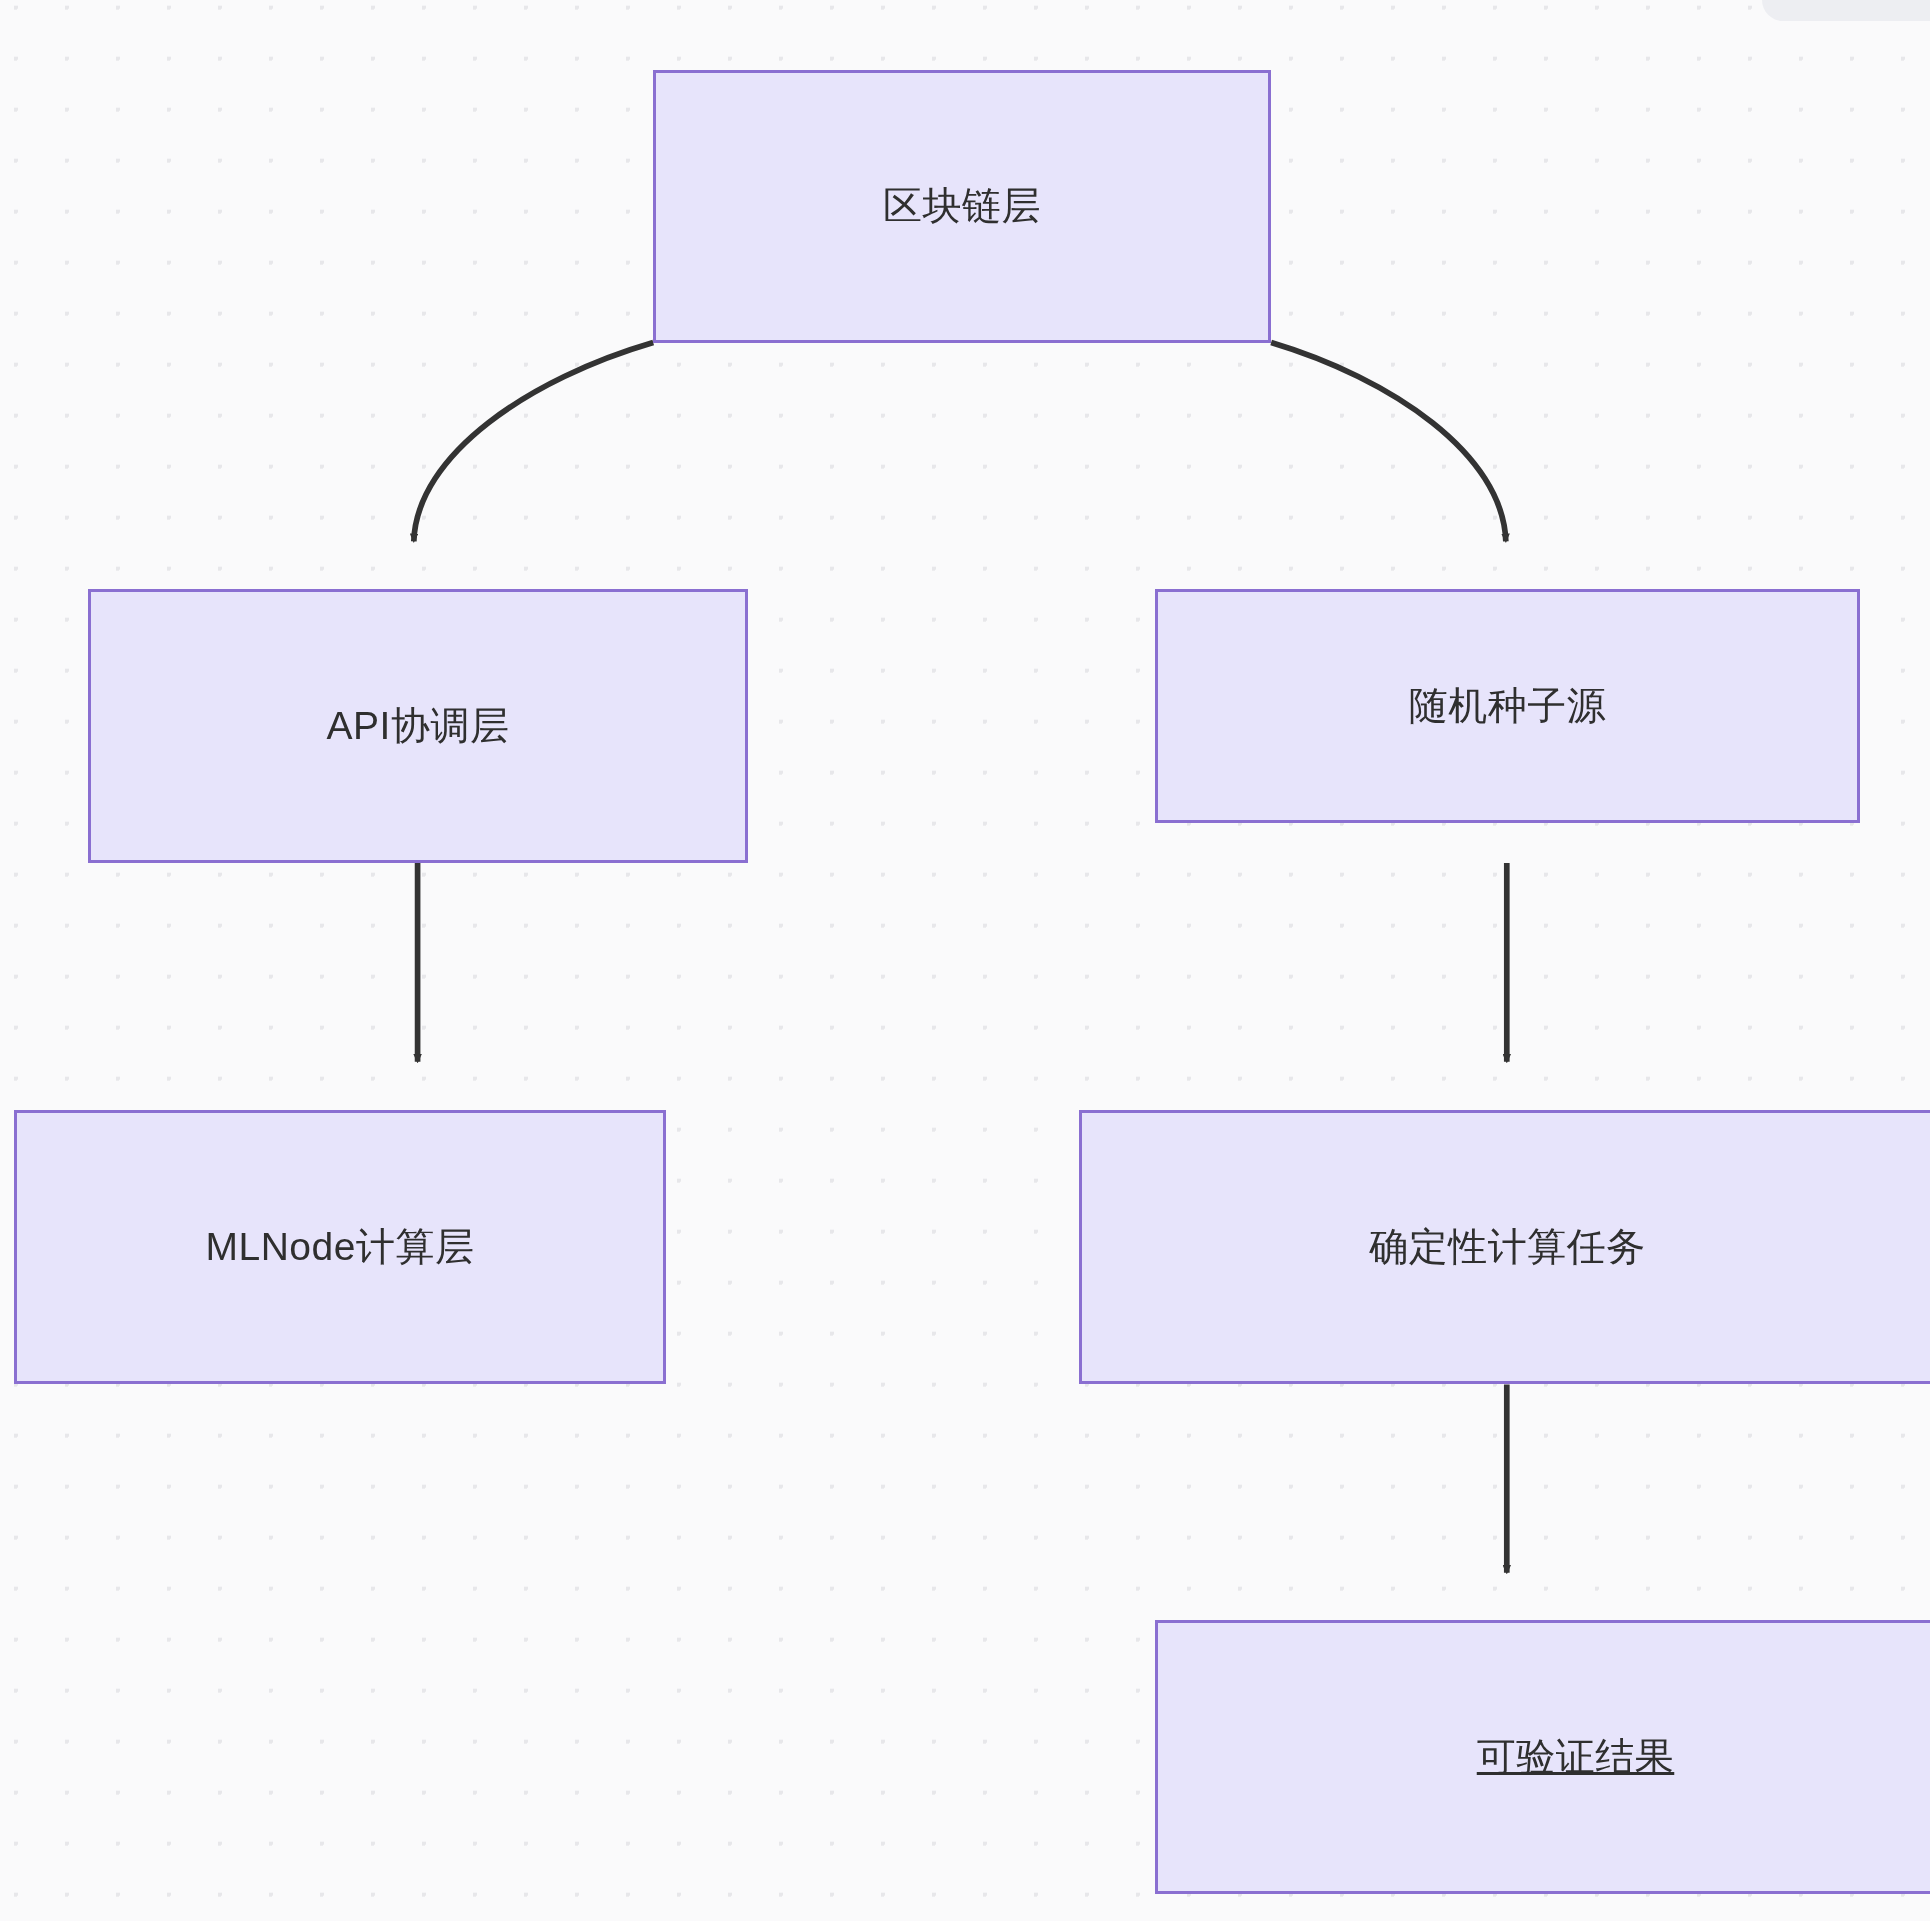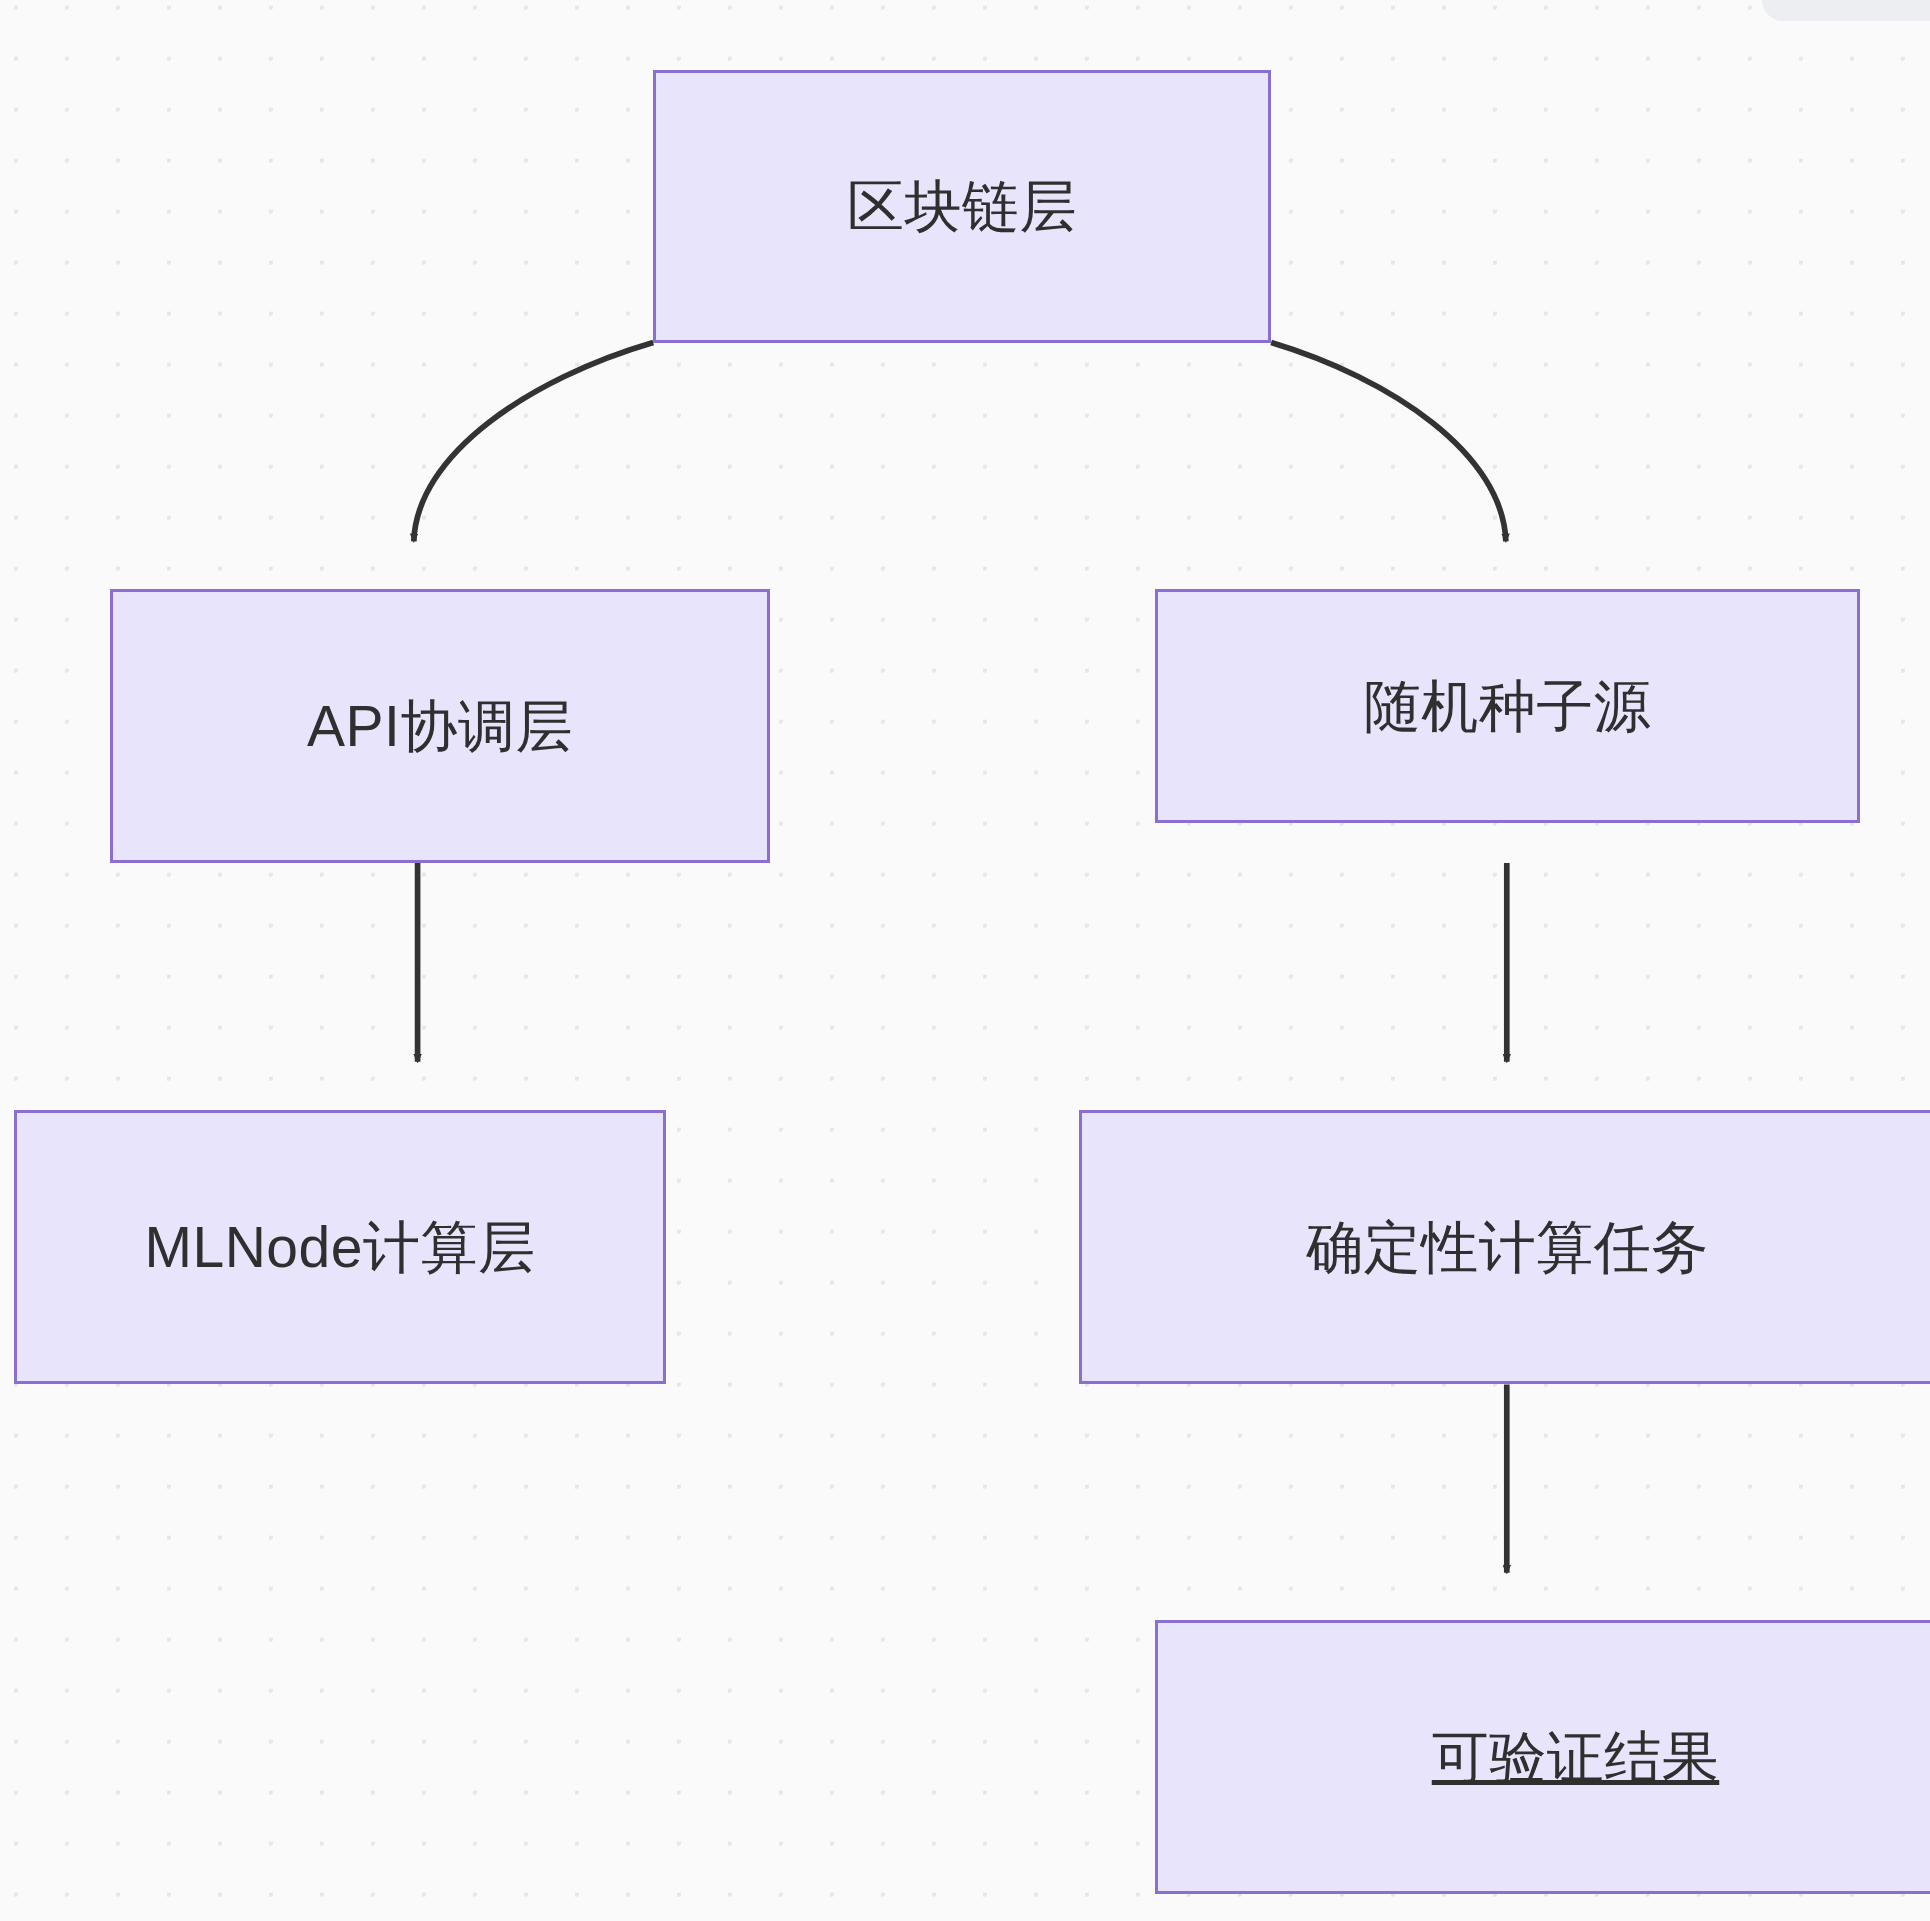--- a/index.html
+++ b/index.html
@@ -44,27 +44,27 @@
   }
   .node {
     position: absolute;
     box-sizing: border-box;
     background: #e7e4fb;
     border: 3.8px solid #8a6fd1;
     display: flex;
     align-items: center;
     justify-content: center;
     color: #2f2f2f;
-    font-size: 57px;
+    font-size: 39px;
     line-height: 1.1;
     letter-spacing: 0.5px;
     white-space: nowrap;
   }
   #node-blockchain  { left: 653px;  top: 70px;   width: 618px; height: 273px; }
-  #node-api         { left: 88px;   top: 589px;  width: 660px; height: 274px; margin-left: 22px; }
+  #node-api         { left: 88px;   top: 589px;  width: 660px; height: 274px; }
   #node-seed        { left: 1155px; top: 589px;  width: 705px; height: 234px; }
   #node-mlnode      { left: 14px;   top: 1110px; width: 652px; height: 274px; }
   #node-task        { left: 1079px; top: 1110px; width: 857px; height: 274px; }
   #node-result      { left: 1155px; top: 1620px; width: 841px; height: 274px; text-decoration: underline; }
 </style>
 </head>
 <body>
 
 <div id="canvas"></div>
 

